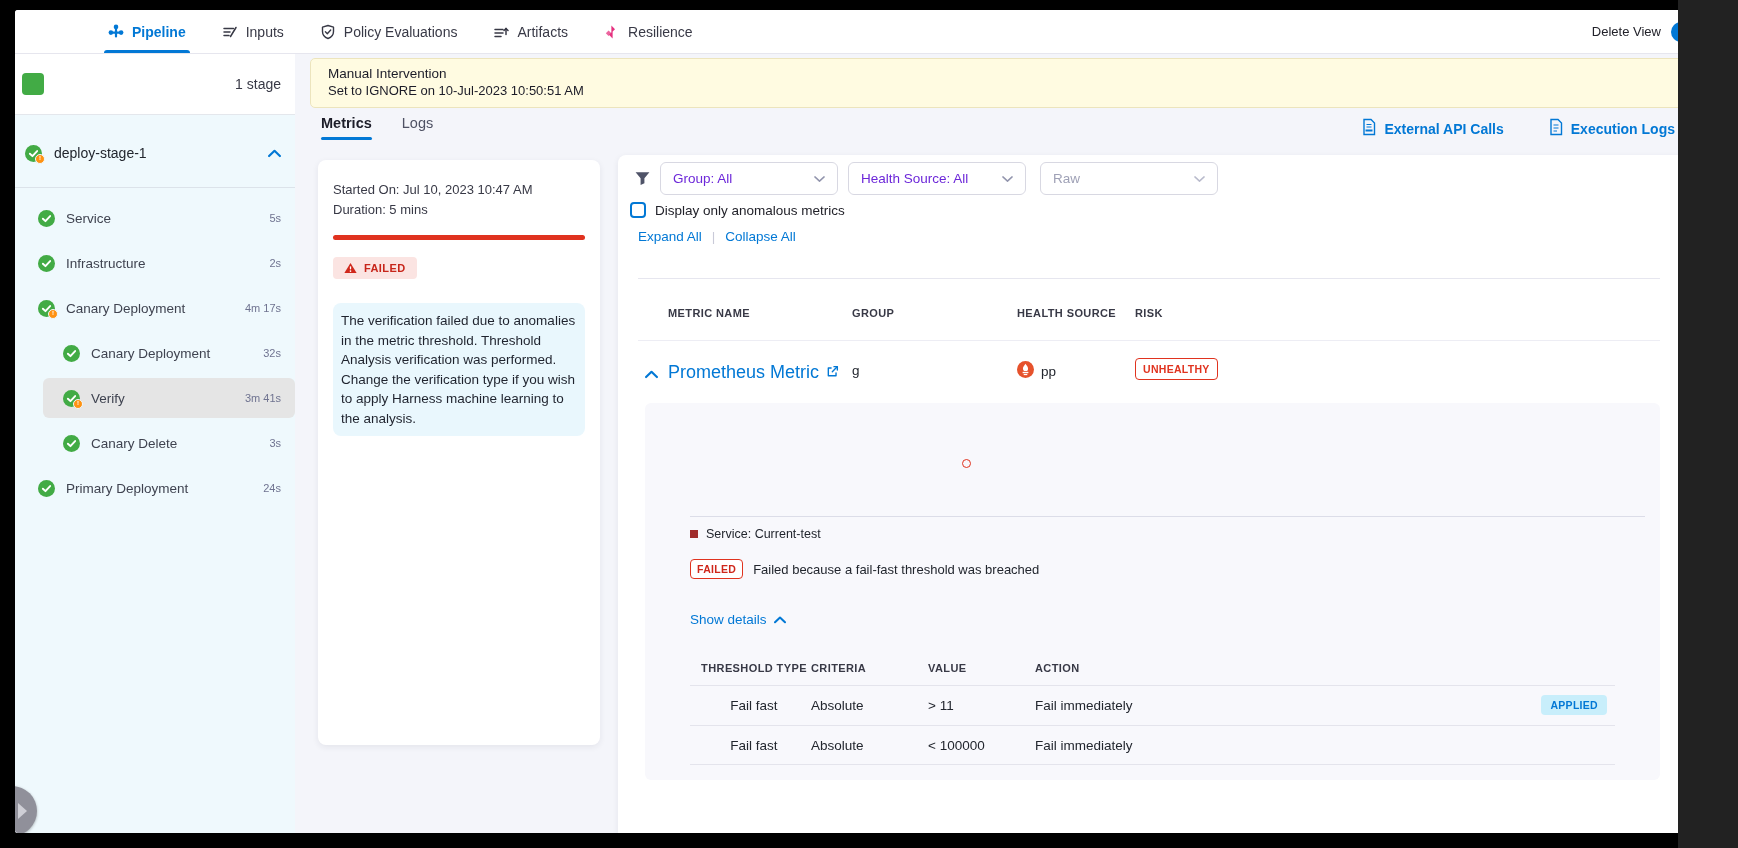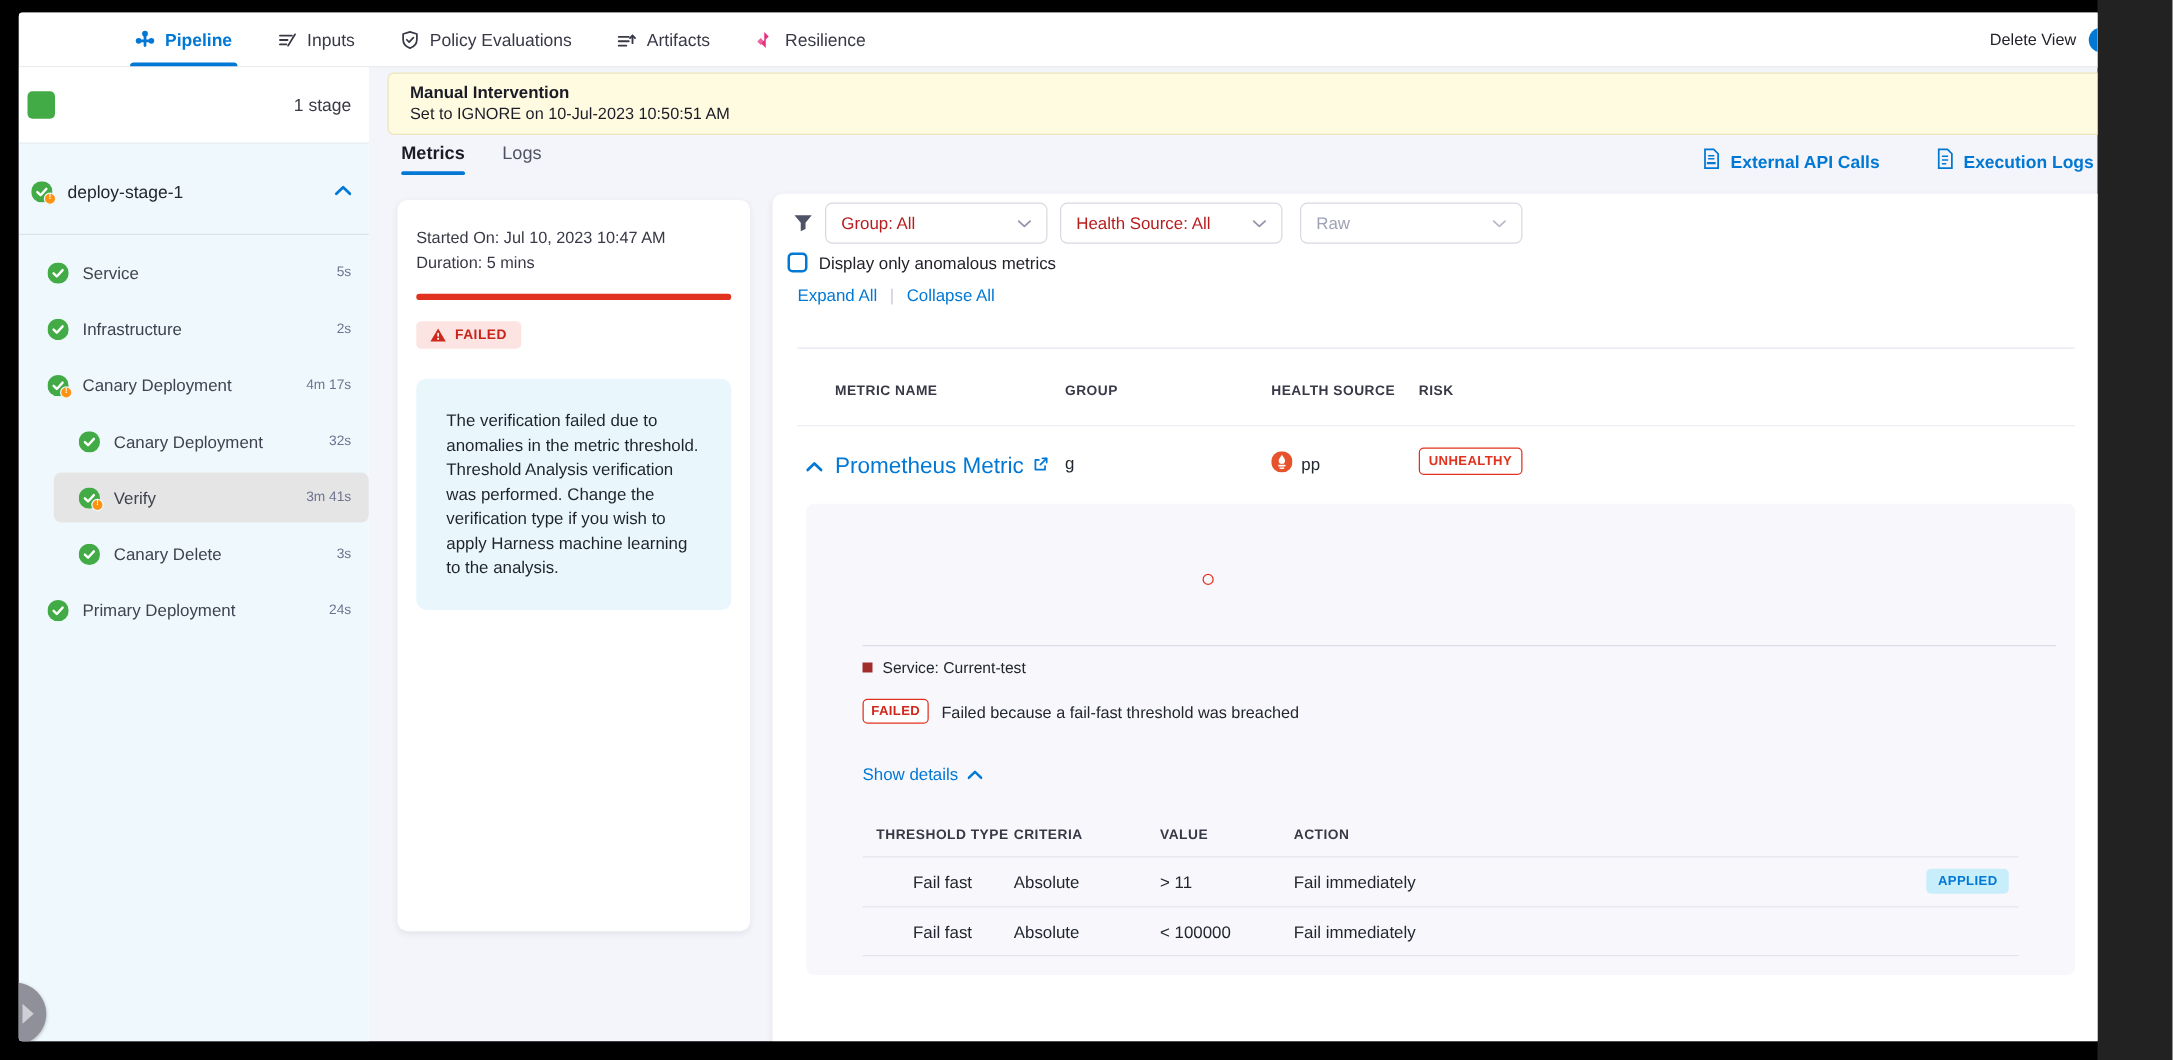--- a/index.html
+++ b/index.html
@@ -36,40 +36,40 @@
   .step-label { margin-left:11px; font-size:13.5px; color:#3f4350; }
   .step-duration { margin-left:auto; font-size:11px; color:#6f7390; }
   .ci { position:relative; width:17px; height:17px; flex:none; }
   .ci svg { display:block; }
   .warn-dot { position:absolute; right:-3px; bottom:-2px; width:10px; height:10px; border-radius:50%; background:#ff9212; border:1.5px solid #eff9fd; color:#fff; font-size:6px; font-weight:bold; line-height:7px; text-align:center; }
   .handle { position:absolute; left:-28px; top:776px; width:50px; height:50px; border-radius:50%; background:#90909a; box-shadow:0 1px 3px rgba(0,0,0,.3); }
   .handle .tri { position:absolute; left:31px; top:17px; width:0; height:0; border-left:9px solid #cfcfd6; border-top:8px solid transparent; border-bottom:8px solid transparent; }
 
   
   .banner { position:absolute; left:295px; top:48px; width:1412px; height:50px; background:#fffbe1; border:1px solid #ece4bd; border-radius:5px; padding:7px 17px; }
-  .banner-title { font-size:13.5px; font-weight:700; color:#1c1c28; }
+  .banner-title { font-size:13.5px; font-weight:400; color:#1c1c28; }
   .banner-sub { font-size:13px; color:#1c1c28; margin-top:2px; }
   .content-tabs { position:absolute; left:306px; top:105px; display:flex; gap:30px; }
   .ctab { font-size:14.5px; color:#4f5264; cursor:pointer; position:relative; padding-bottom:9px; }
   .ctab.active { color:#1c1c28; font-weight:700; }
   .ctab.active::after { content:""; position:absolute; left:0; right:0; bottom:0; height:3px; background:#0278d5; border-radius:2px; }
   .top-links { position:absolute; top:108px; right:48px; display:flex; gap:44px; }
   .top-link { display:flex; align-items:center; gap:7px; font-size:14px; font-weight:700; color:#0278d5; cursor:pointer; }
 
   
   .sum-card { position:absolute; left:303px; top:150px; width:282px; height:585px; background:#fff; border-radius:8px; box-shadow:0 2px 6px rgba(40,41,61,.08); padding:20px 15px; }
   .sum-line { font-size:13px; color:#383946; line-height:20px; }
   .redbar { margin-top:15px; height:5px; background:#e0321f; border-radius:3px; }
   .failed-pill { margin-top:17px; display:inline-flex; align-items:center; gap:7px; background:#fbe4e2; color:#c7251a; font-size:11px; font-weight:700; letter-spacing:.4px; padding:5px 11px; border-radius:4px; }
-  .sum-msg { margin-top:24px; background:#e9f7fd; border-radius:8px; padding:24px; font-size:13.5px; color:#1f232e; line-height:19.5px; }
+  .sum-msg { margin-top:24px; background:#e9f7fd; border-radius:8px; padding:8px; font-size:13.5px; color:#1f232e; line-height:19.5px; }
 
   
   .metrics-panel { position:absolute; left:603px; top:145px; width:1105px; height:678px; background:#fff; border-radius:8px 0 0 0; box-shadow:0 2px 6px rgba(40,41,61,.08); }
   .filter-icon { position:absolute; left:16px; top:15px; }
-  .dd { position:absolute; top:7px; height:33px; width:178px; background:#fff; border:1px solid #d8d8e2; border-radius:6px; display:flex; align-items:center; padding:0 12px; font-size:13.5px; color:#b91c1c; cursor:pointer; }
+  .dd { position:absolute; top:7px; height:33px; width:178px; background:#fff; border:1px solid #d8d8e2; border-radius:6px; display:flex; align-items:center; padding:0 12px; font-size:13.5px; color:#6d28d9; cursor:pointer; }
   .dd .dd-chev { margin-left:auto; }
   .dd.placeholder { color:#9fa1b6; }
   .dd-group { left:42px; } .dd-hs { left:230px; } .dd-raw { left:422px; }
   .chk-row { position:absolute; left:12px; top:47px; display:flex; align-items:center; gap:9px; cursor:pointer; }
   .checkbox { width:16px; height:16px; border:2px solid #0278d5; border-radius:4px; background:#fff; }
   .chk-label { font-size:13.5px; color:#22222a; }
   .expand-row { position:absolute; left:20px; top:74px; display:flex; align-items:center; gap:10px; font-size:13.5px; color:#0278d5; }
   .expand-row .sep { color:#c9cad8; }
   .expand-row span { cursor:pointer; }
   .hdr-divider { position:absolute; left:20px; right:63px; top:123px; height:1px; background:#e6e6ef; }

